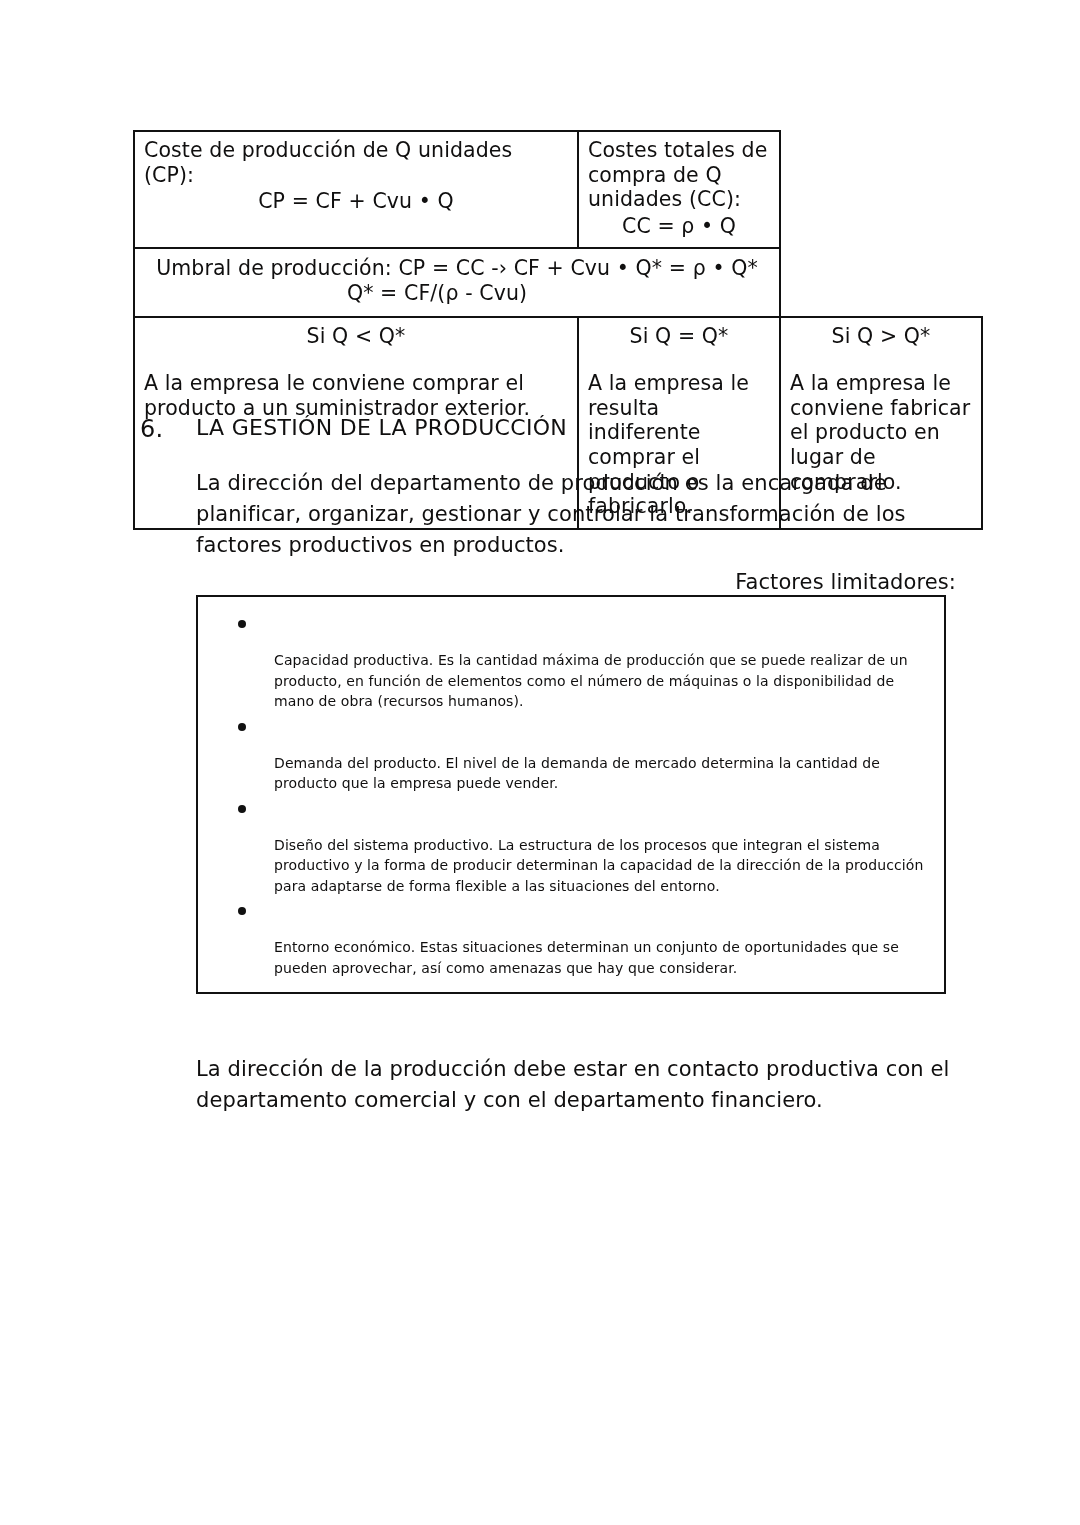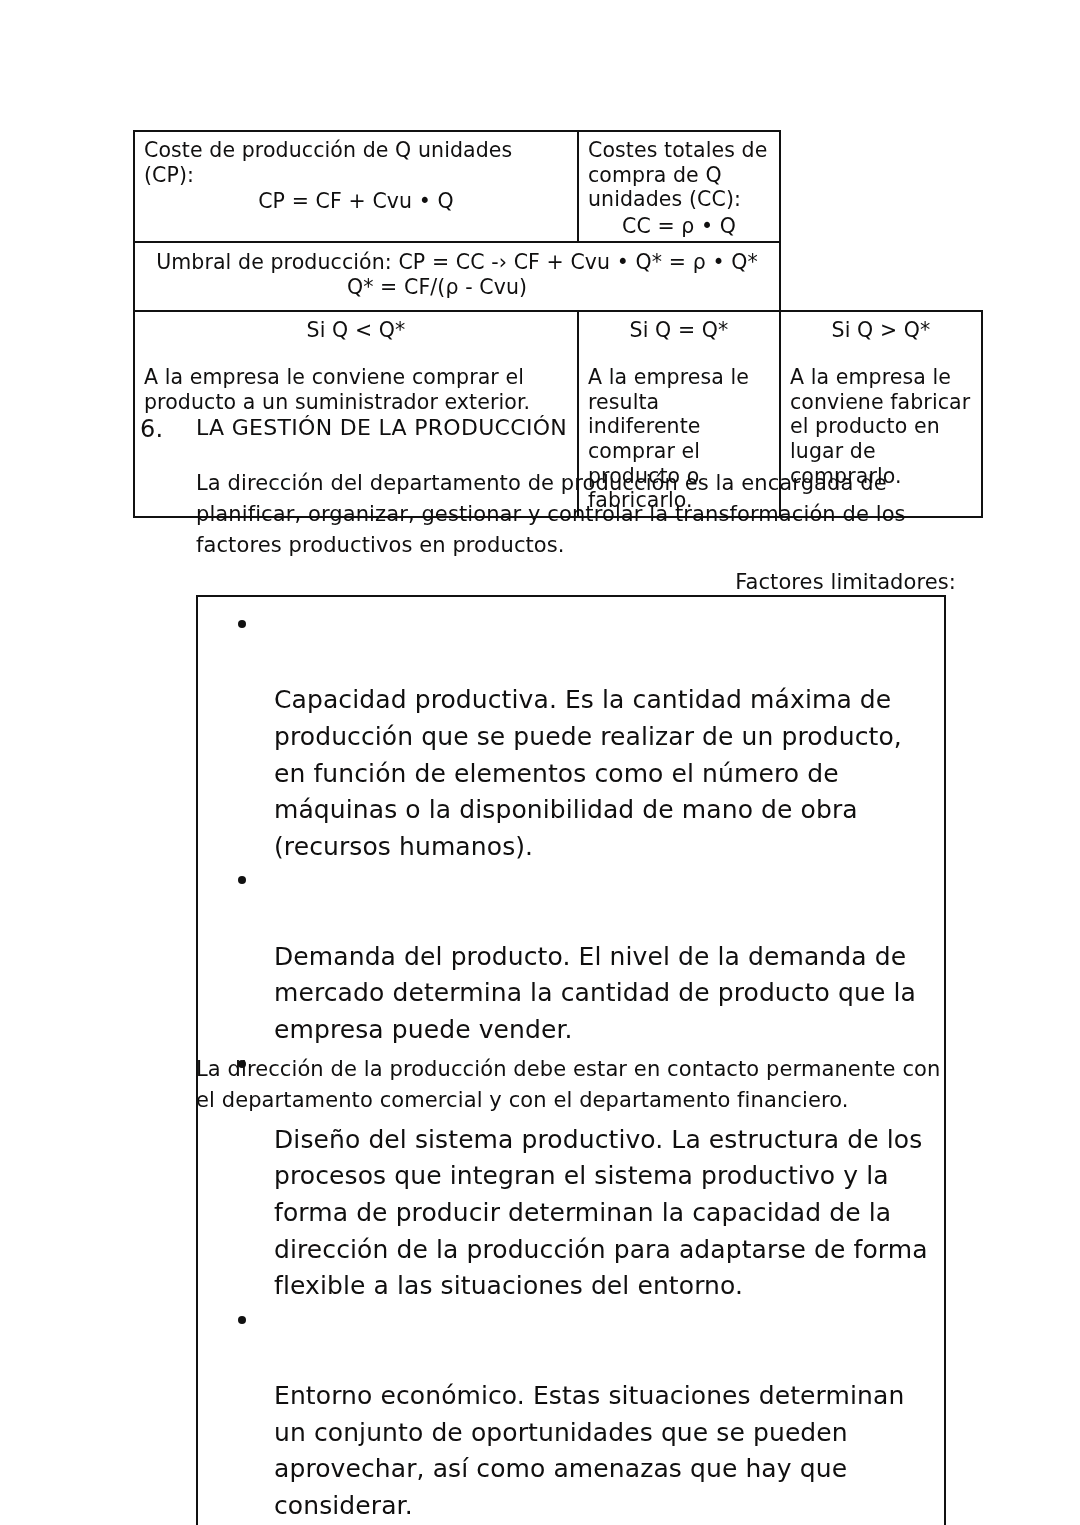--- a/index.html
+++ b/index.html
@@ -31,21 +31,21 @@
   .cost-table {
     position: absolute;
     left: 133px;
     top: 130px;
     width: 850px;
     border-collapse: collapse;
     table-layout: fixed;
   }
   .cost-table td {
     border: 2.5px solid #111111;
-    padding: 6px 9px 3px 9px;
+    padding: 6px 9px 9px 9px;
     vertical-align: top;
     font-size: 20.5px;
     line-height: 1.20;
     letter-spacing: 0.1px;
   }
   .cell-text {
     display: block;
     white-space: pre-line;
   }
   .formula {
@@ -132,21 +132,21 @@
     padding: 12px 14px 14px 14px;
   }
   .bullet-list {
     margin: 0;
     padding: 0;
     list-style: none;
   }
   .bullet-item {
     position: relative;
     padding-left: 62px;
-    font-size: 25px;
+    font-size: 14px;
     line-height: 1.465;
     letter-spacing: 0.1px;
     white-space: pre-line;
     margin-bottom: 0px;
   }
   .bullet-dot {
     position: absolute;
     left: 26px;
     top: 11px;
     width: 8px;
@@ -220,15 +220,15 @@
         <span class="bullet-dot"></span>
         <span>Diseño del sistema productivo. La estructura de los procesos que integran el sistema productivo y la forma de producir determinan la capacidad de la dirección de la producción para adaptarse de forma flexible a las situaciones del entorno.</span>
       </li>
       <li class="bullet-item">
         <span class="bullet-dot"></span>
         <span>Entorno económico. Estas situaciones determinan un conjunto de oportunidades que se pueden aprovechar, así como amenazas que hay que considerar.</span>
       </li>
     </ul>
   </div>
 
-  <p class="para" id="closing-para">La dirección de la producción debe estar en contacto permanente con el departamento comercial y con el departamento financiero.</p>
+  <p class="para" id="closing-para">La dirección de la producción debe estar en contacto productiva con el departamento comercial y con el departamento financiero.</p>
 
 </div>
 
 </body></html>

